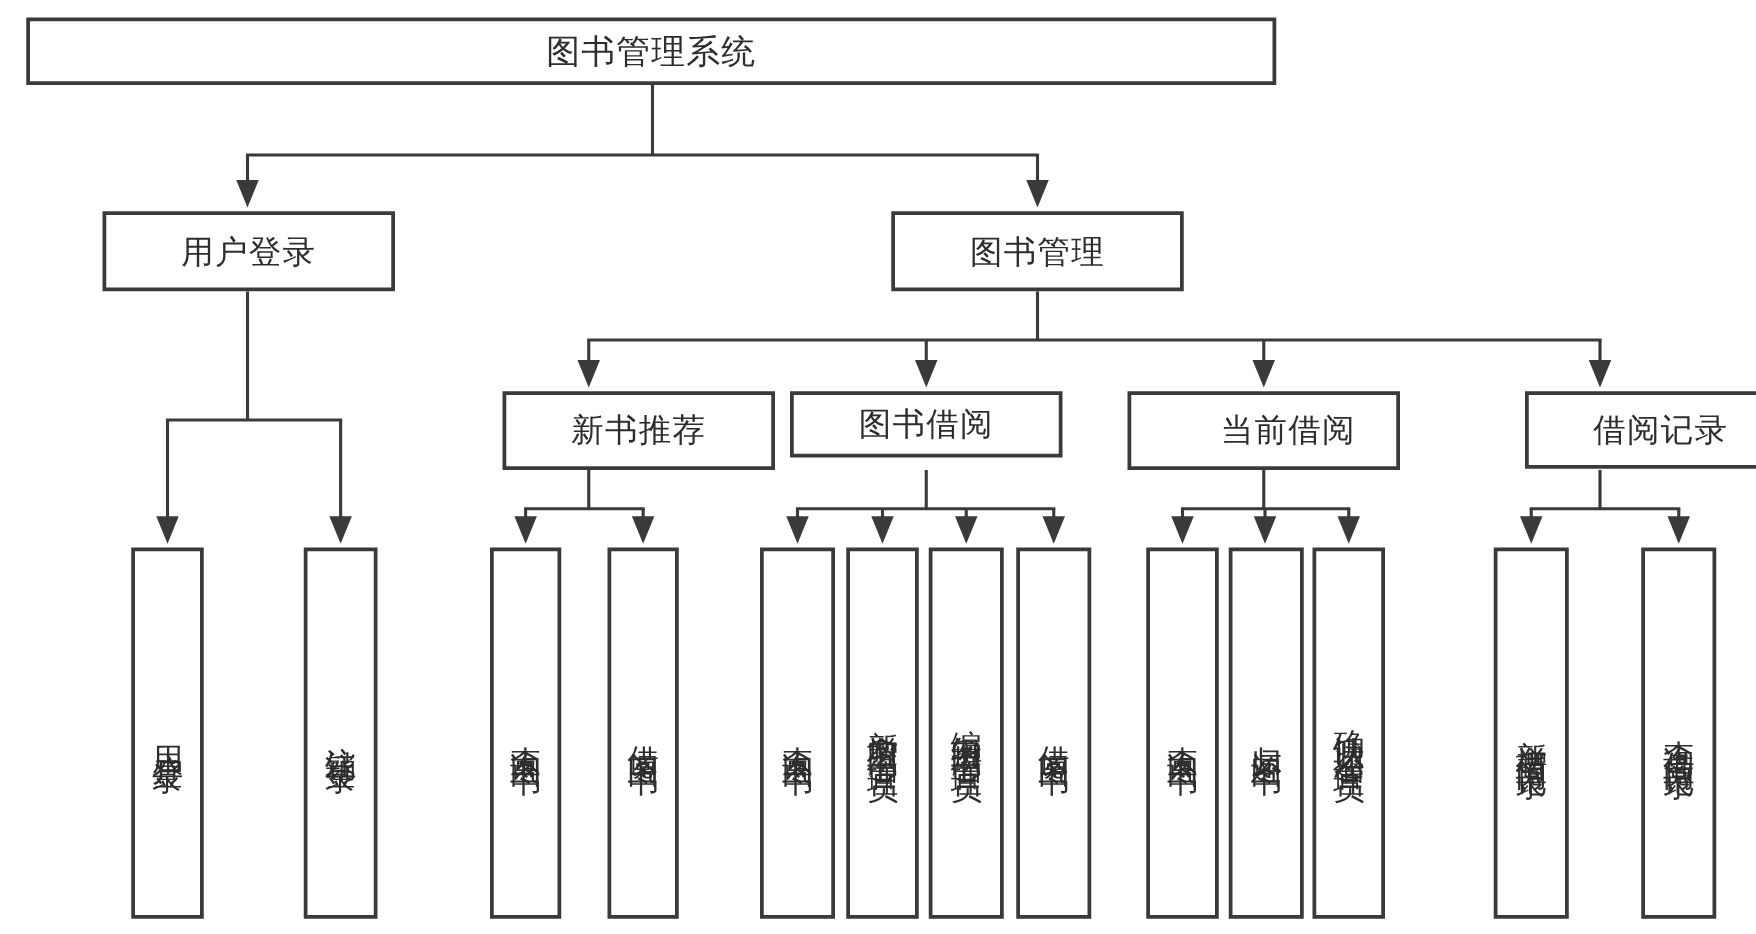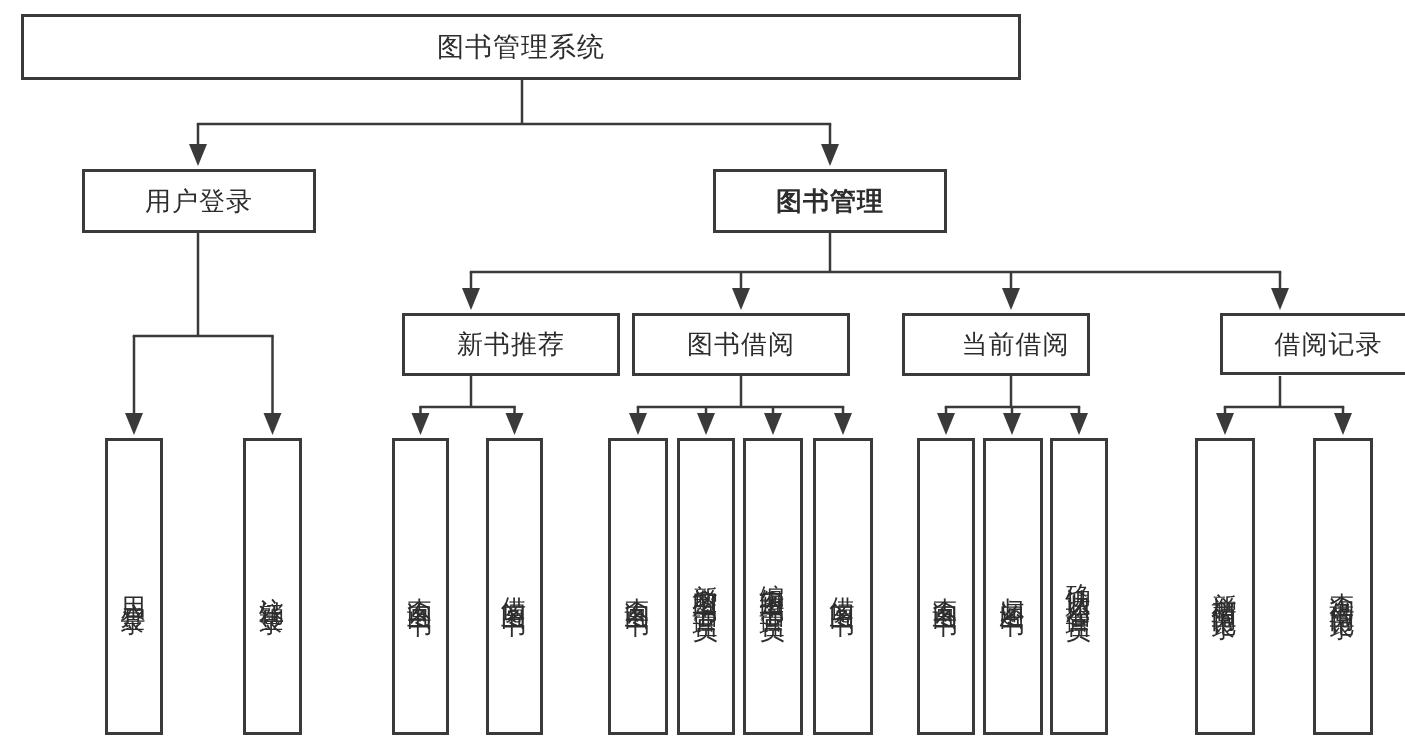--- a/index.html
+++ b/index.html
@@ -115,38 +115,38 @@
     <polygon points="1070,413 1088,413 1079,435"></polygon>
 
     <line x1="1280" y1="376" x2="1280" y2="407"></line>
     <line x1="1223.75" y1="407" x2="1344.25" y2="407"></line>
     <line x1="1225" y1="407" x2="1225" y2="416"></line>
     <polygon points="1216,413 1234,413 1225,435"></polygon>
     <line x1="1343" y1="407" x2="1343" y2="416"></line>
     <polygon points="1334,413 1352,413 1343,435"></polygon>
   </svg>
 
-  <div class="node" style="left:21px; top:14px; width:1000px; height:66px; font-size:27px;">
+  <div class="node" style="left:21px; top:14px; width:1000px; height:54px; font-size:27px;">
     <span>图书管理系统</span>
   </div>
 
   <div class="node" style="left:82px; top:169px; width:234px; height:64px;">
     <span>用户登录</span>
   </div>
-  <div class="node" style="left:713px; top:169px; width:234px; height:64px;font-weight:bold;">
+  <div class="node" style="left:713px; top:169px; width:234px; height:64px;">
     <span>图书管理</span>
   </div>
 
   <div class="node" style="left:362px; top:313px; width:218px; height:63px;margin-left:40px;">
     <span>新书推荐</span>
   </div>
-  <div class="node" style="left:632px; top:313px; width:218px; height:63px;">
+  <div class="node" style="left:632px; top:313px; width:218px; height:53px;">
     <span>图书借阅</span>
   </div>
-  <div class="node" style="left:902px; top:313px; width:188px; height:63px;padding-left:39px;">
+  <div class="node" style="left:902px; top:313px; width:218px; height:63px;padding-left:39px;">
     <span>当前借阅</span>
   </div>
   <div class="node" style="left:1220px; top:313px; width:217px; height:62px;">
     <span>借阅记录</span>
   </div>
 
   <div class="node leaf" style="left:105px; top:438px; width:58px; height:297px;">
     <span>用户登录</span>
   </div>
   <div class="node leaf" style="left:243px; top:438px; width:59px; height:297px;">

